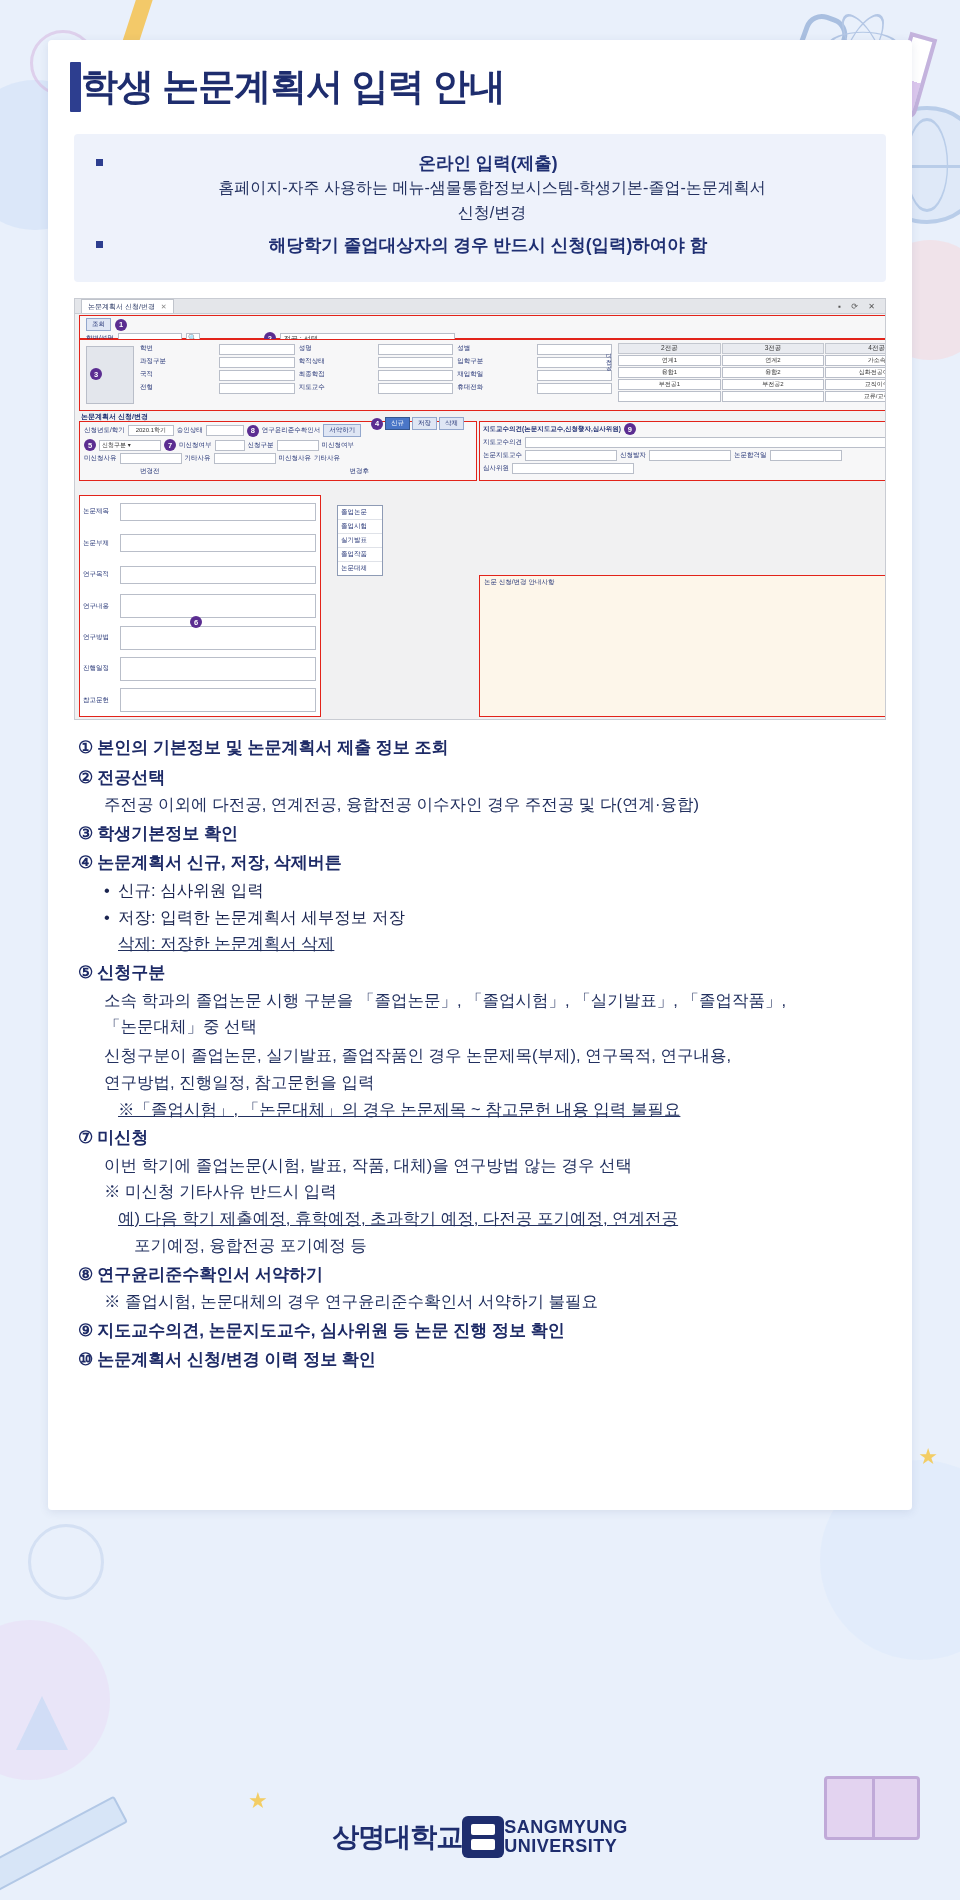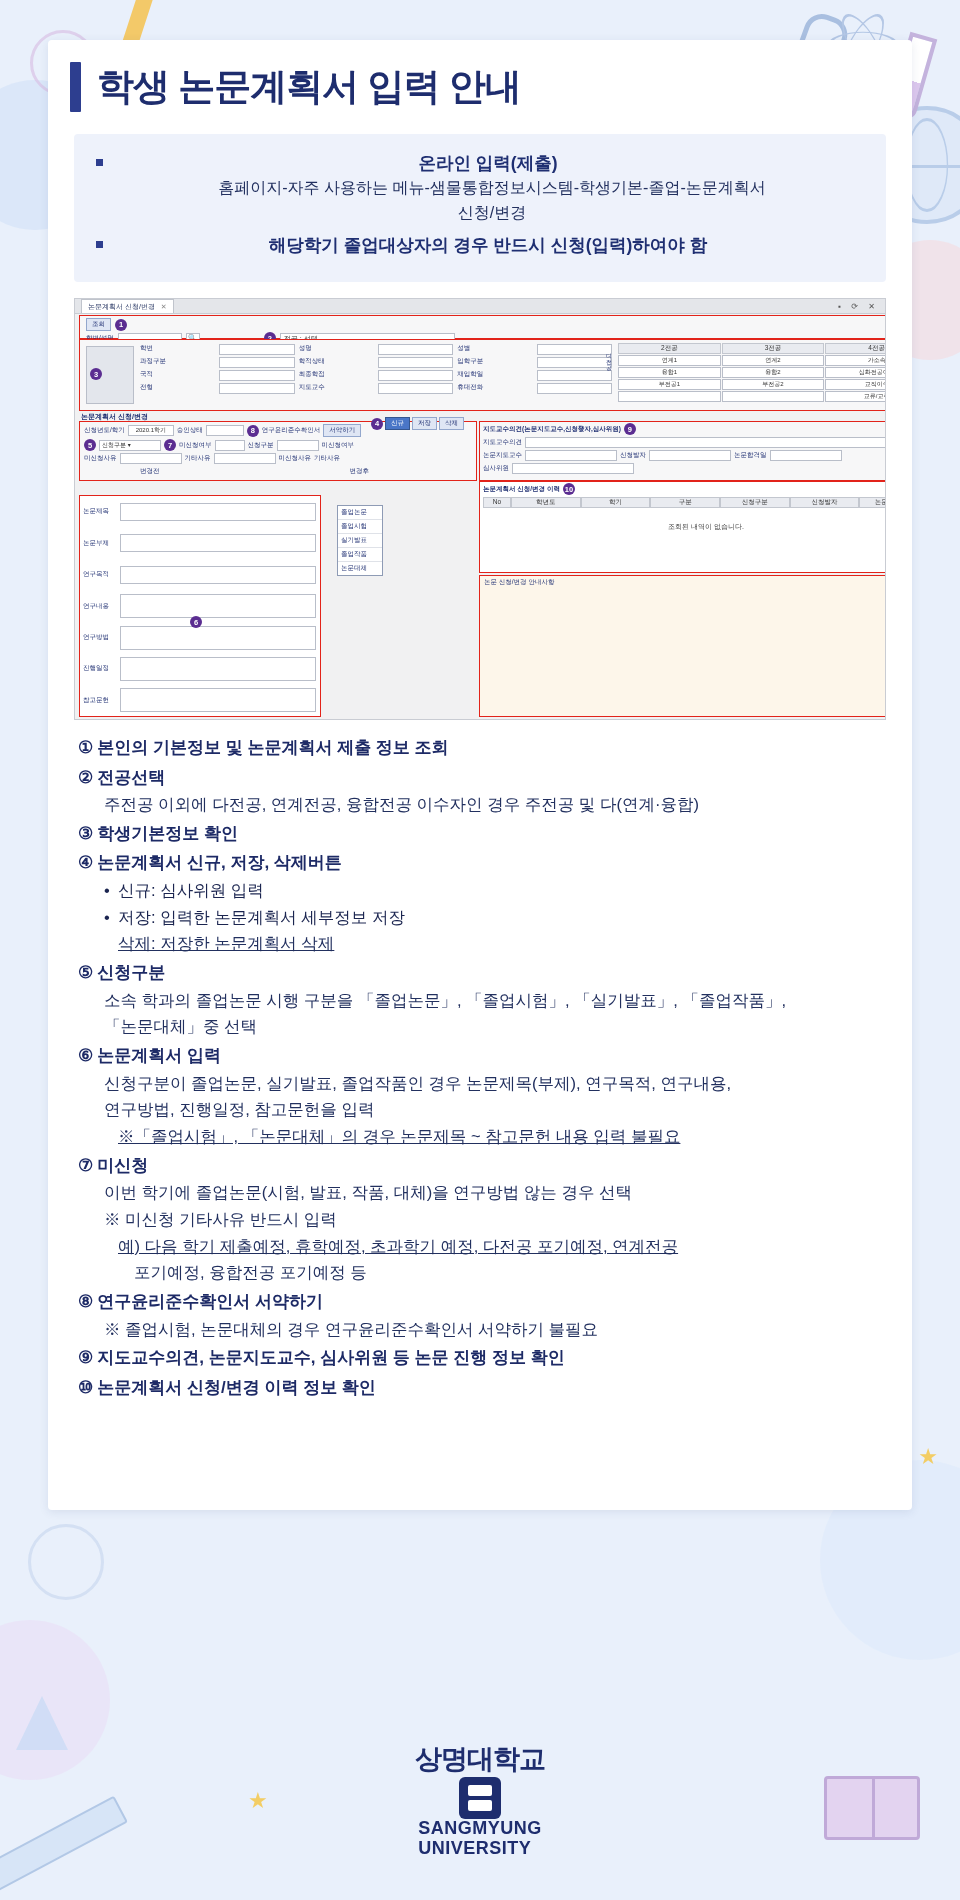--- a/index.html
+++ b/index.html
@@ -53,21 +53,21 @@
   .book{position:absolute;right:40px;bottom:60px;width:90px;height:58px;background:#e3d3f0;
     border:3px solid #c0a9d8;border-radius:4px;}
   .book:after{content:"";position:absolute;left:50%;top:0;bottom:0;width:3px;background:#c0a9d8;}
 
   
   .card{
     position:absolute;left:48px;top:40px;width:864px;height:1470px;
     background:#ffffff;border-radius:4px;z-index:2;
     box-shadow:0 2px 10px rgba(40,60,110,.10);
   }
-  .title-row{display:flex;align-items:center;gap:16px;padding:22px 0 0 22px;}
+  .title-row{display:flex;align-items:center;padding:22px 0 0 22px;}
   .title-bar{width:11px;height:50px;background:#2d3e8f;border-radius:1px;}
   .title-text{font-size:37px;font-weight:bold;color:#1e2d6e;letter-spacing:-1px;}
 
   .notice{
     margin:22px 26px 0 26px;background:#eef2fb;border-radius:4px;
     padding:16px 22px 18px 22px;
   }
   .notice ul{margin:0;padding:0;list-style:none;}
   .notice li{position:relative;padding-left:16px;margin-bottom:6px;text-align:center;}
   .notice li:before{content:"";position:absolute;left:0;top:9px;width:7px;height:7px;background:#2d3e8f;}
@@ -98,21 +98,21 @@
   .item .hd{font-weight:bold;color:#1d2a66;font-size:17px;}
   .num{font-weight:bold;margin-right:4px;}
   .sub{padding-left:26px;color:#22305f;}
   .sub2{padding-left:40px;color:#22305f;text-decoration:underline;}
   .sub3{padding-left:56px;color:#22305f;}
   .bullet{padding-left:40px;position:relative;}
   .bullet:before{content:"•";position:absolute;left:26px;}
 
   
   .footer{position:absolute;left:0;right:0;bottom:42px;display:flex;align-items:center;
-    justify-content:center;z-index:3;flex-direction:column;}
+    justify-content:center;z-index:3;}
   .f-ko{font-size:27px;font-weight:bold;color:#1e2d6e;letter-spacing:-1px;}
   .f-mark{width:42px;height:42px;background:#1e2d6e;border-radius:6px;position:relative;}
   .f-mark:before{content:"";position:absolute;left:9px;top:8px;width:24px;height:11px;background:#fff;border-radius:2px;}
   .f-mark:after{content:"";position:absolute;left:9px;bottom:8px;width:24px;height:11px;background:#fff;border-radius:2px;}
   .f-en{line-height:1.08;}
   .f-en div{font-size:18px;font-weight:bold;color:#1e2d6e;letter-spacing:.5px;}
 </style>
 </head>
 <body>
 
@@ -305,37 +305,20 @@
         <span class="fld" style="width:80px;"></span>
         <span class="lbl">논문합격일</span>
         <span class="fld" style="width:70px;"></span>
       </div>
       <div class="row" style="padding:2px 0 0 3px;gap:3px;">
         <span class="lbl">심사위원</span>
         <span class="fld" style="width:120px;"></span>
       </div>
     </div>
 
-    <div class="redbox" style="position:absolute;left:404px;top:182px;width:452px;height:90px;background:#fff;">
-      <div class="row" style="padding:1px 0 0 3px;gap:3px;">
-        <span class="lbl" style="font-weight:bold">논문계획서 신청/변경 이력</span>
-        <span class="badge">10</span>
-
-      </div>
-      <div style="display:grid;grid-template-columns:28px 1fr 1fr 1fr 1fr 1fr 1fr;margin:2px 3px 0 3px;">
-        <span class="gridhdr" style="text-align:center">No</span>
-        <span class="gridhdr" style="text-align:center">학년도</span>
-        <span class="gridhdr" style="text-align:center">학기</span>
-        <span class="gridhdr" style="text-align:center">구분</span>
-        <span class="gridhdr" style="text-align:center">신청구분</span>
-        <span class="gridhdr" style="text-align:center">신청발자</span>
-        <span class="gridhdr" style="text-align:center">논문지도교수</span>
-      </div>
-      <div style="text-align:center;margin-top:14px;font-size:7px;color:#444;">조회된 내역이 없습니다.</div>
-    </div>
 
     <div class="redbox" style="position:absolute;left:404px;top:276px;width:452px;height:140px;background:#fdf6ea;">
       <div class="lbl" style="padding:2px 0 0 4px;">논문 신청/변경 안내사항</div>
 
     </div>
 
     <div class="redbox" style="position:absolute;left:4px;top:196px;width:240px;height:220px;background:#fff;">
       <div style="display:grid;grid-template-rows:repeat(7,1fr);height:100%;">
         <div class="row" style="gap:3px;padding-left:3px;">
           <span class="lbl" style="width:34px">논문제목</span>
@@ -401,21 +384,20 @@
       <div class="sub2">삭제: 저장한 논문계획서 삭제</div>
     </div>
 
     <div class="item">
       <div class="hd"><span class="num">⑤</span><span>신청구분</span></div>
       <div class="sub">소속 학과의 졸업논문 시행 구분을 「졸업논문」, 「졸업시험」, 「실기발표」, 「졸업작품」,</div>
       <div class="sub">「논문대체」중 선택</div>
     </div>
 
     <div class="item">
-      <div class="hd"><span class="num">⑥</span><span>논문계획서 입력</span></div>
       <div class="sub">신청구분이 졸업논문, 실기발표, 졸업작품인 경우 논문제목(부제), 연구목적, 연구내용,</div>
       <div class="sub">연구방법, 진행일정, 참고문헌을 입력</div>
       <div class="sub2">※「졸업시험」, 「논문대체」의 경우 논문제목 ~ 참고문헌 내용 입력 불필요</div>
     </div>
 
     <div class="item">
       <div class="hd"><span class="num">⑦</span><span>미신청</span></div>
       <div class="sub">이번 학기에 졸업논문(시험, 발표, 작품, 대체)을 연구방법 않는 경우 선택</div>
       <div class="sub">※ 미신청 기타사유 반드시 입력</div>
       <div class="sub2">예) 다음 학기 제출예정, 휴학예정, 초과학기 예정, 다전공 포기예정, 연계전공</div>

